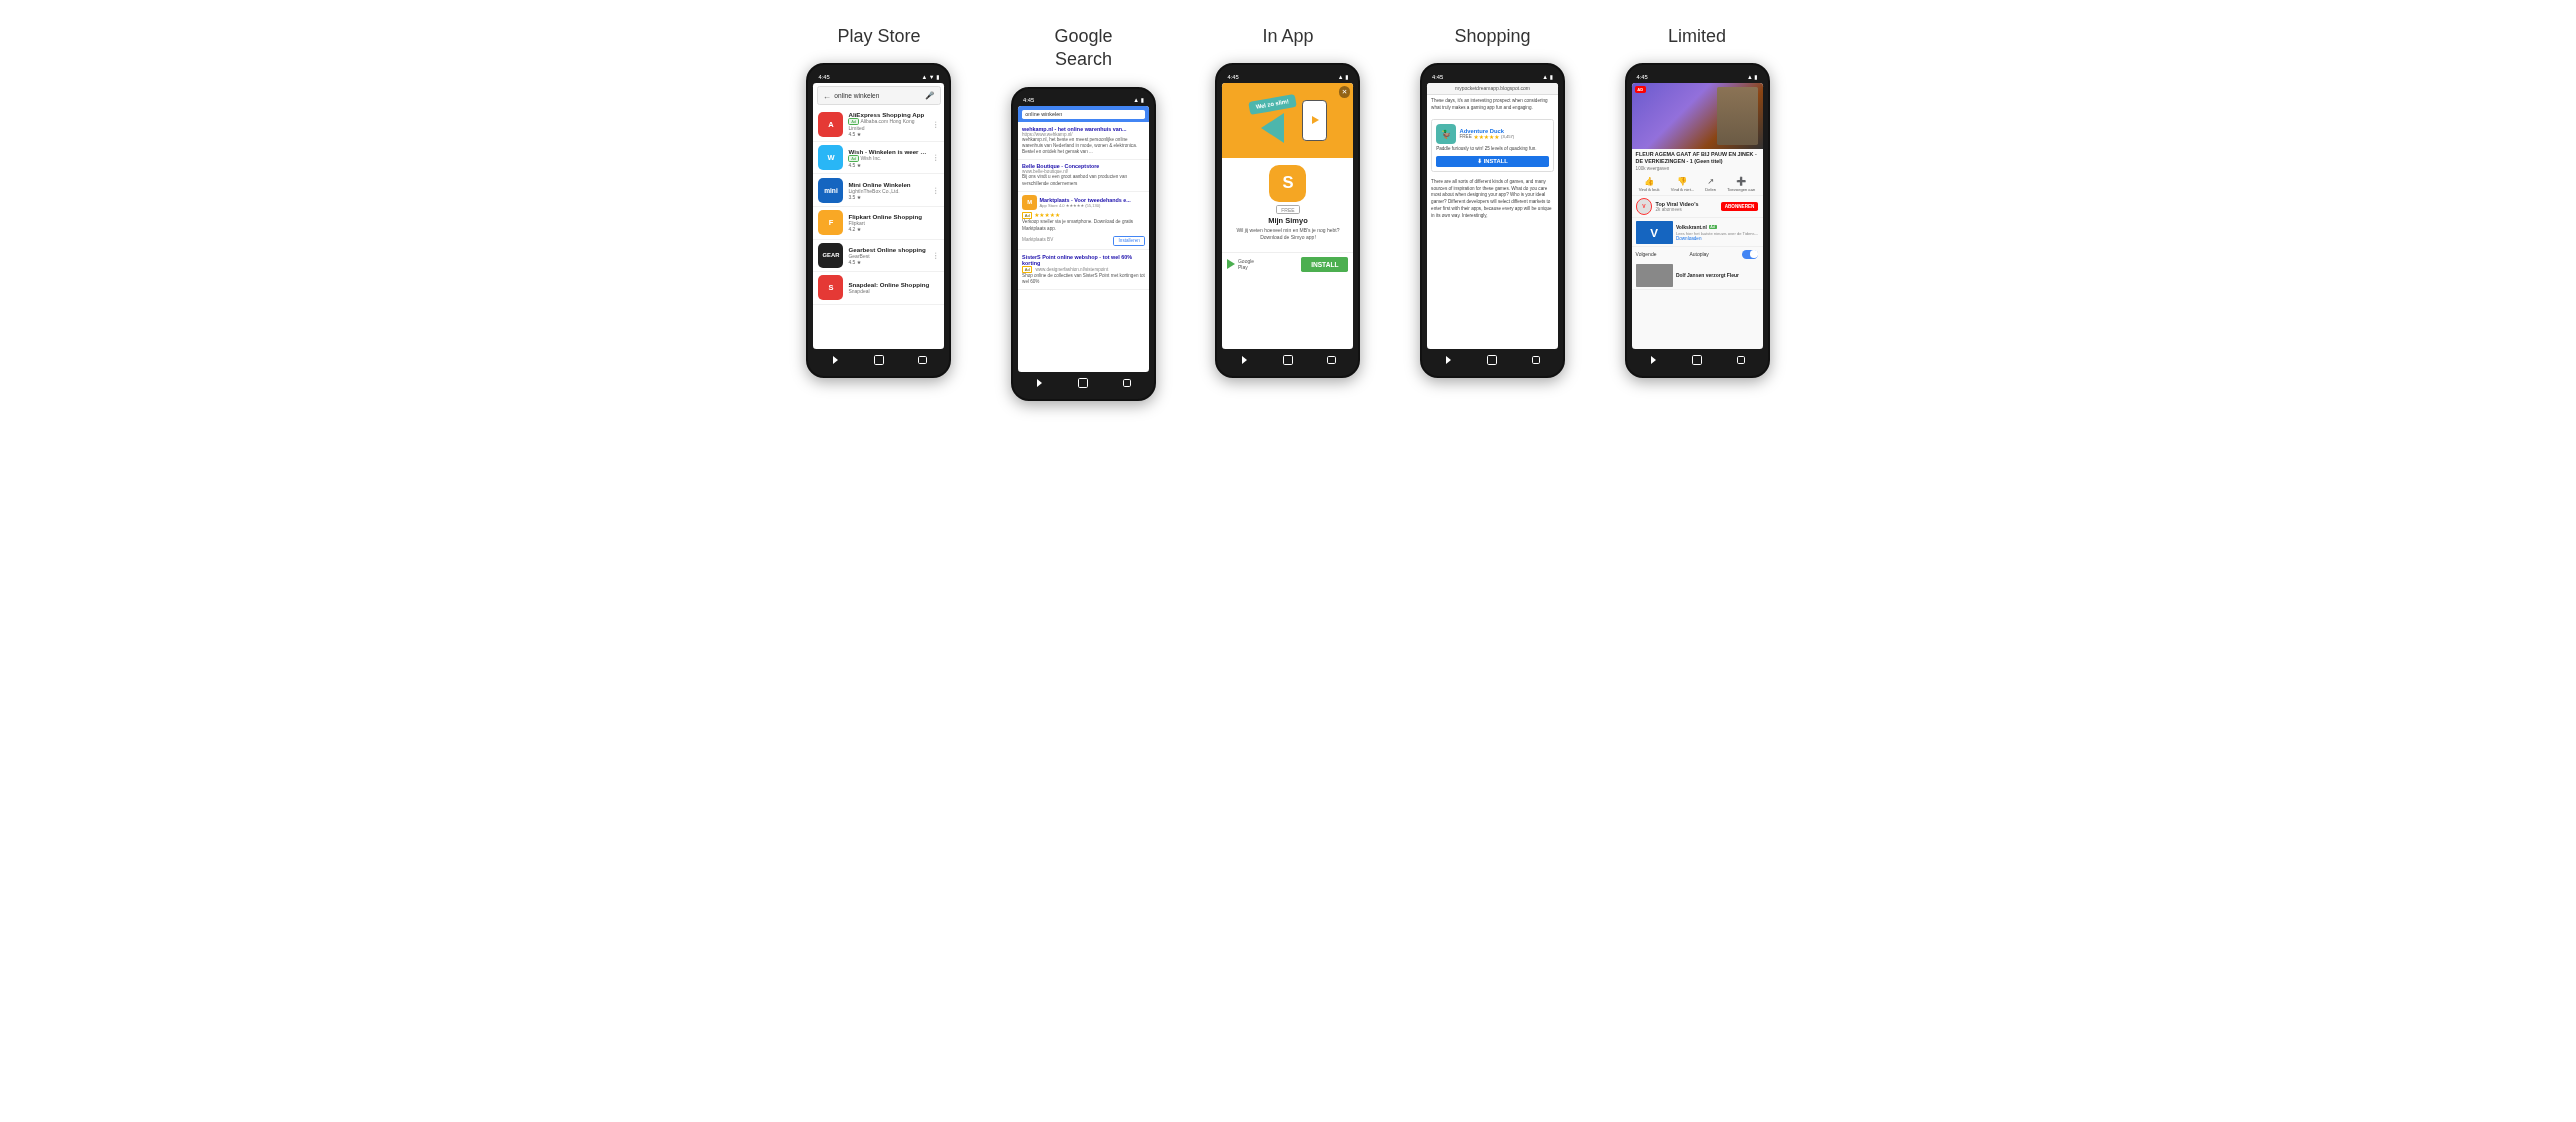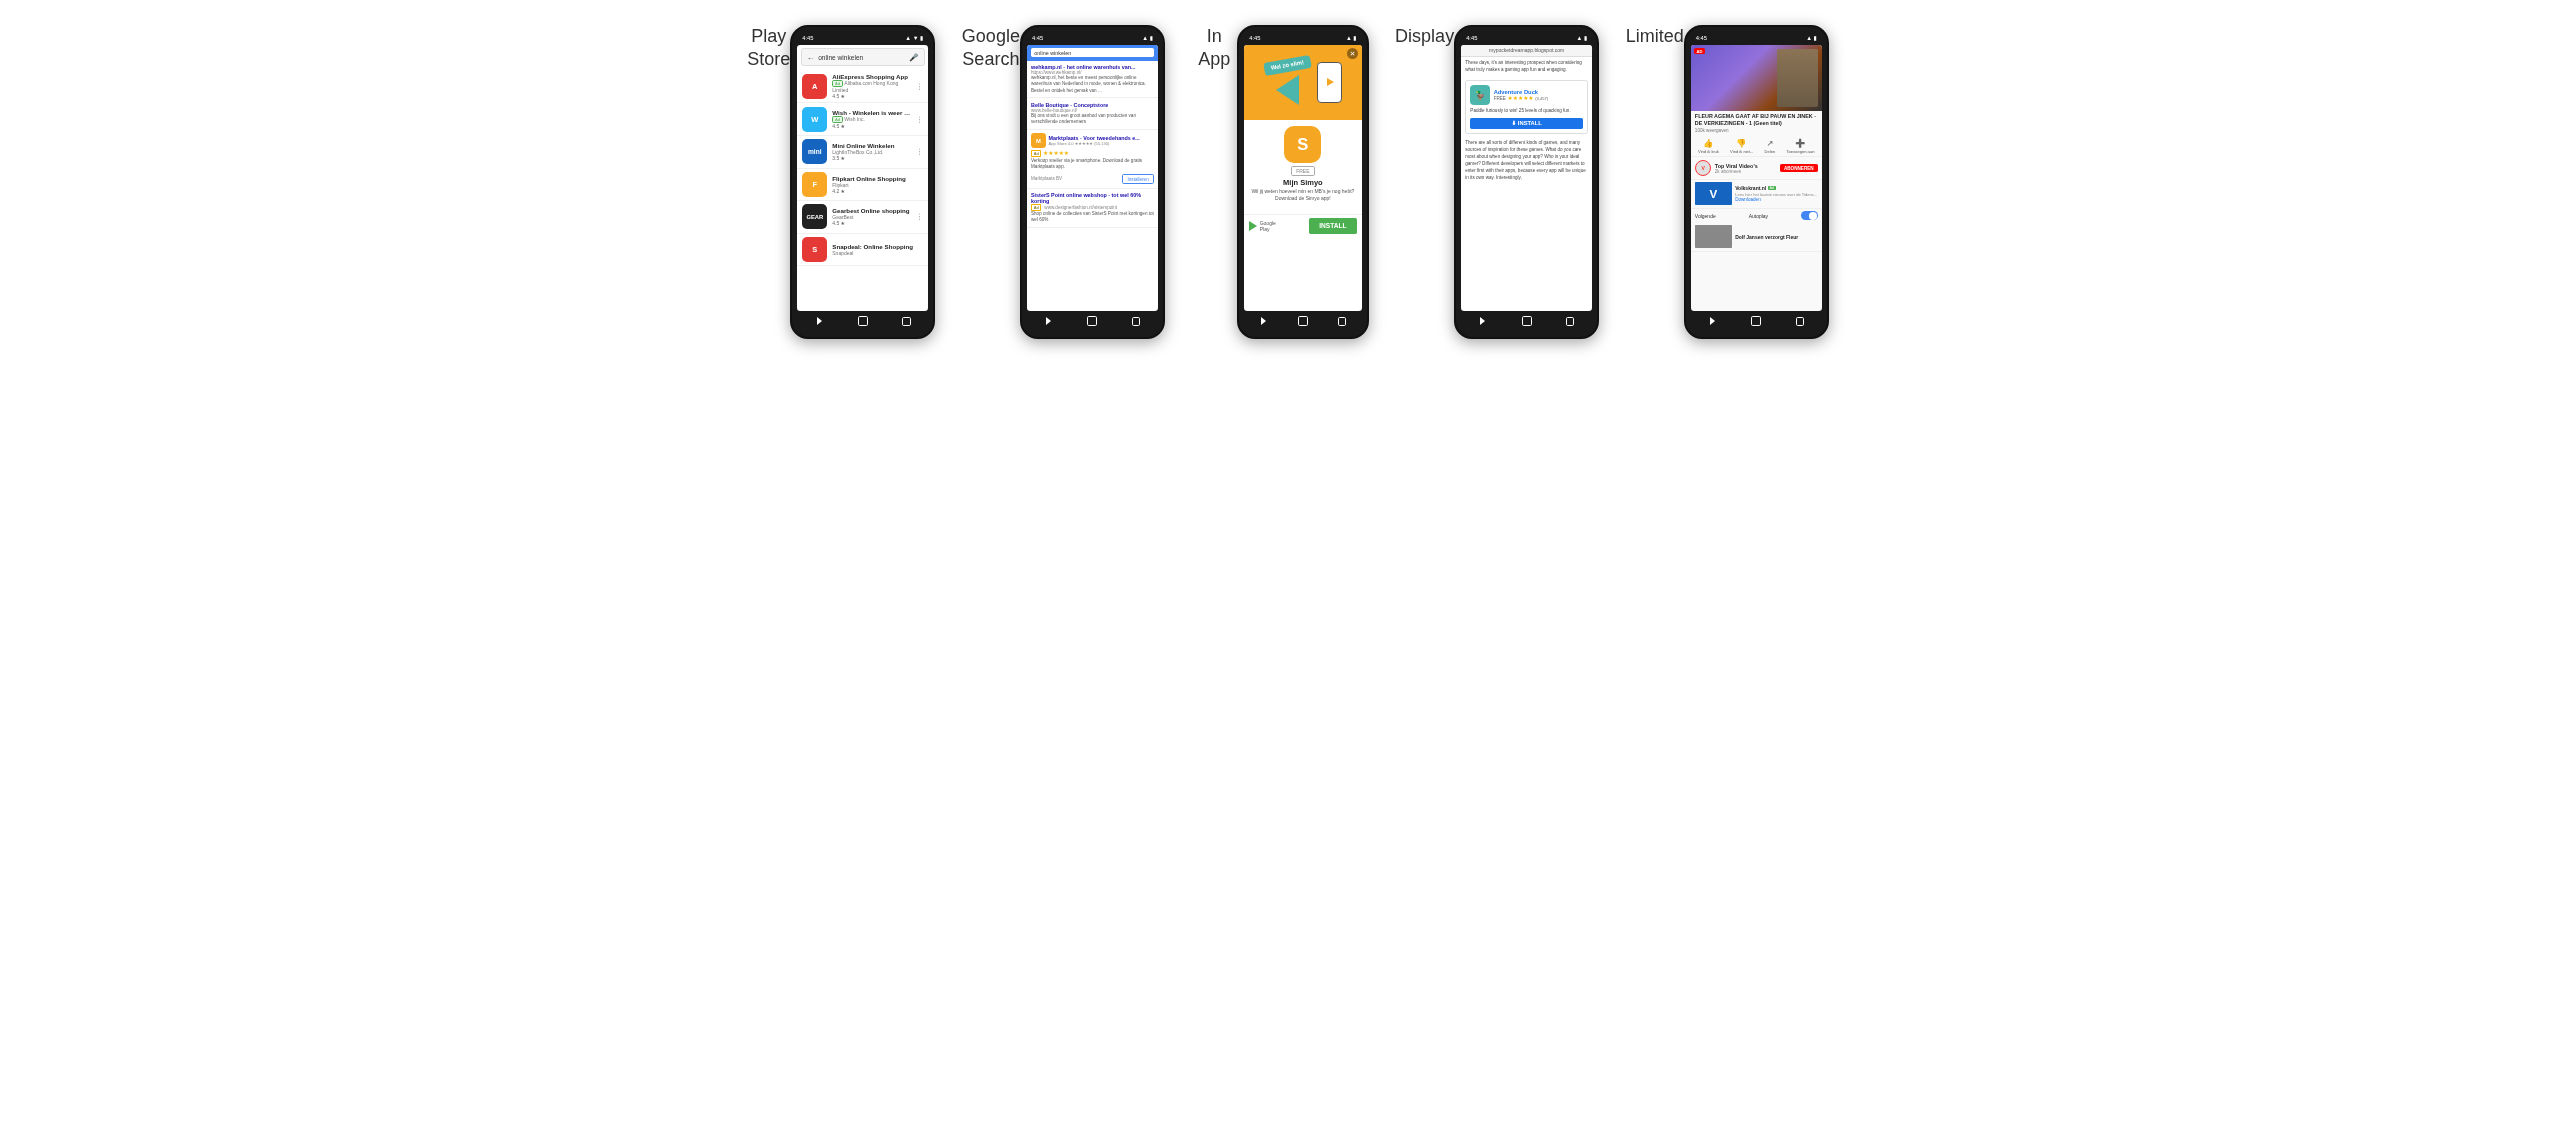--- a/index.html
+++ b/index.html
@@ -16,22 +16,22 @@
       display: flex;
       flex-direction: row;
       gap: 26.6px;
       align-items: flex-start;
       justify-content: center;
       max-width: 996px;
       width: 100%;
     }
     .phone-column {
       display: flex;
-      flex-direction: row;
-      align-items: flex-start;
+      flex-direction: column;
+      align-items: center;
       flex: 1;
     }
     .column-title {
       font-size: 18px;
       font-weight: 400;
       color: #333;
       text-align: center;
       margin-bottom: 15px;
       line-height: 1.3;
     }
@@ -830,21 +830,21 @@
             <div class="nav-home"></div>
           </div>
         <div class="nav-btn">
             <div class="nav-square"></div>
           </div>
       </div>
     </div>
   </div>
 
   <div class="phone-column">
-    <div class="column-title">Display</div>
+    <div class="column-title">Shopping</div>
     <div class="phone">
       <div class="phone-top-bar">
         <span class="status-left">4:45</span>
         <div class="status-right">
           <span>▲</span>
           <span>▮</span>
         </div>
       </div>
       <div class="phone-screen dp-screen">
         <div class="dp-url-bar">mypocketdreamapp.blogspot.com</div>

